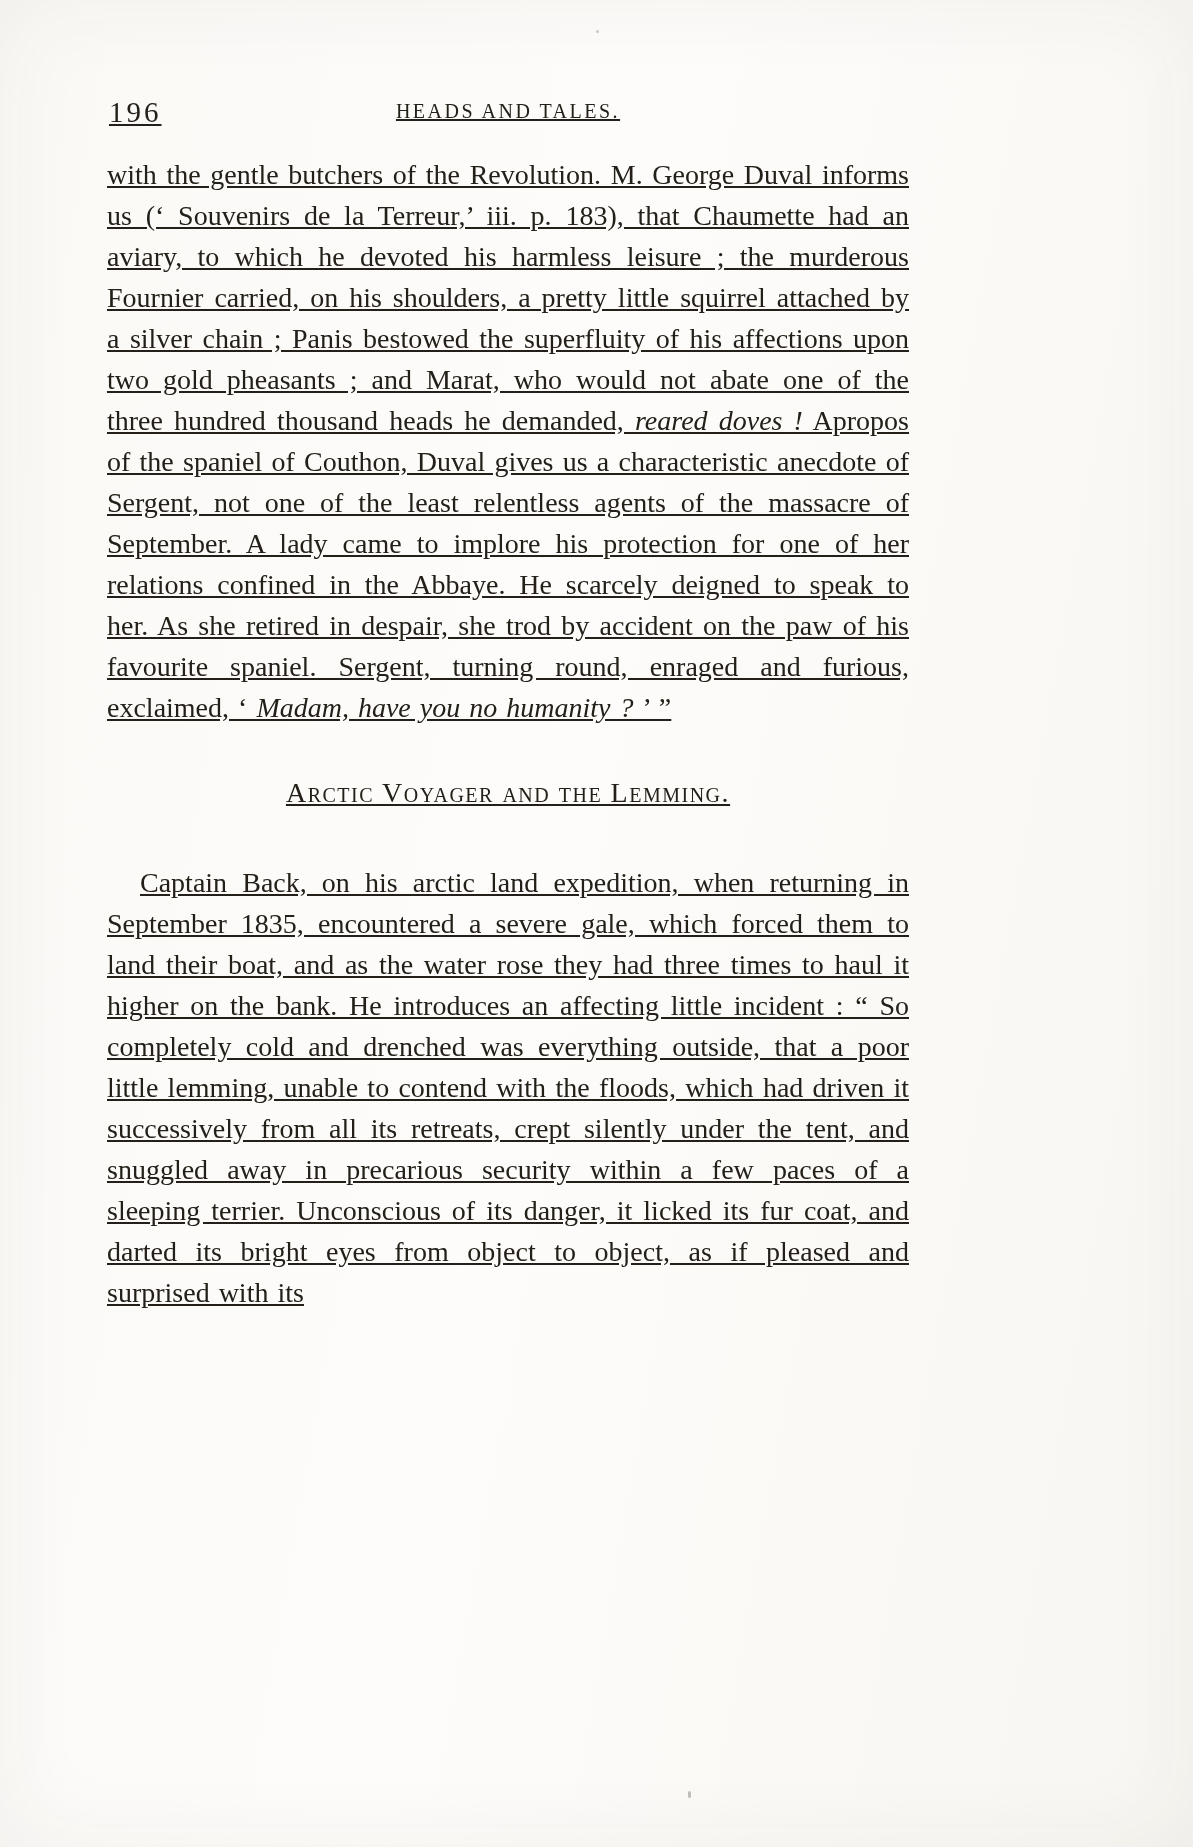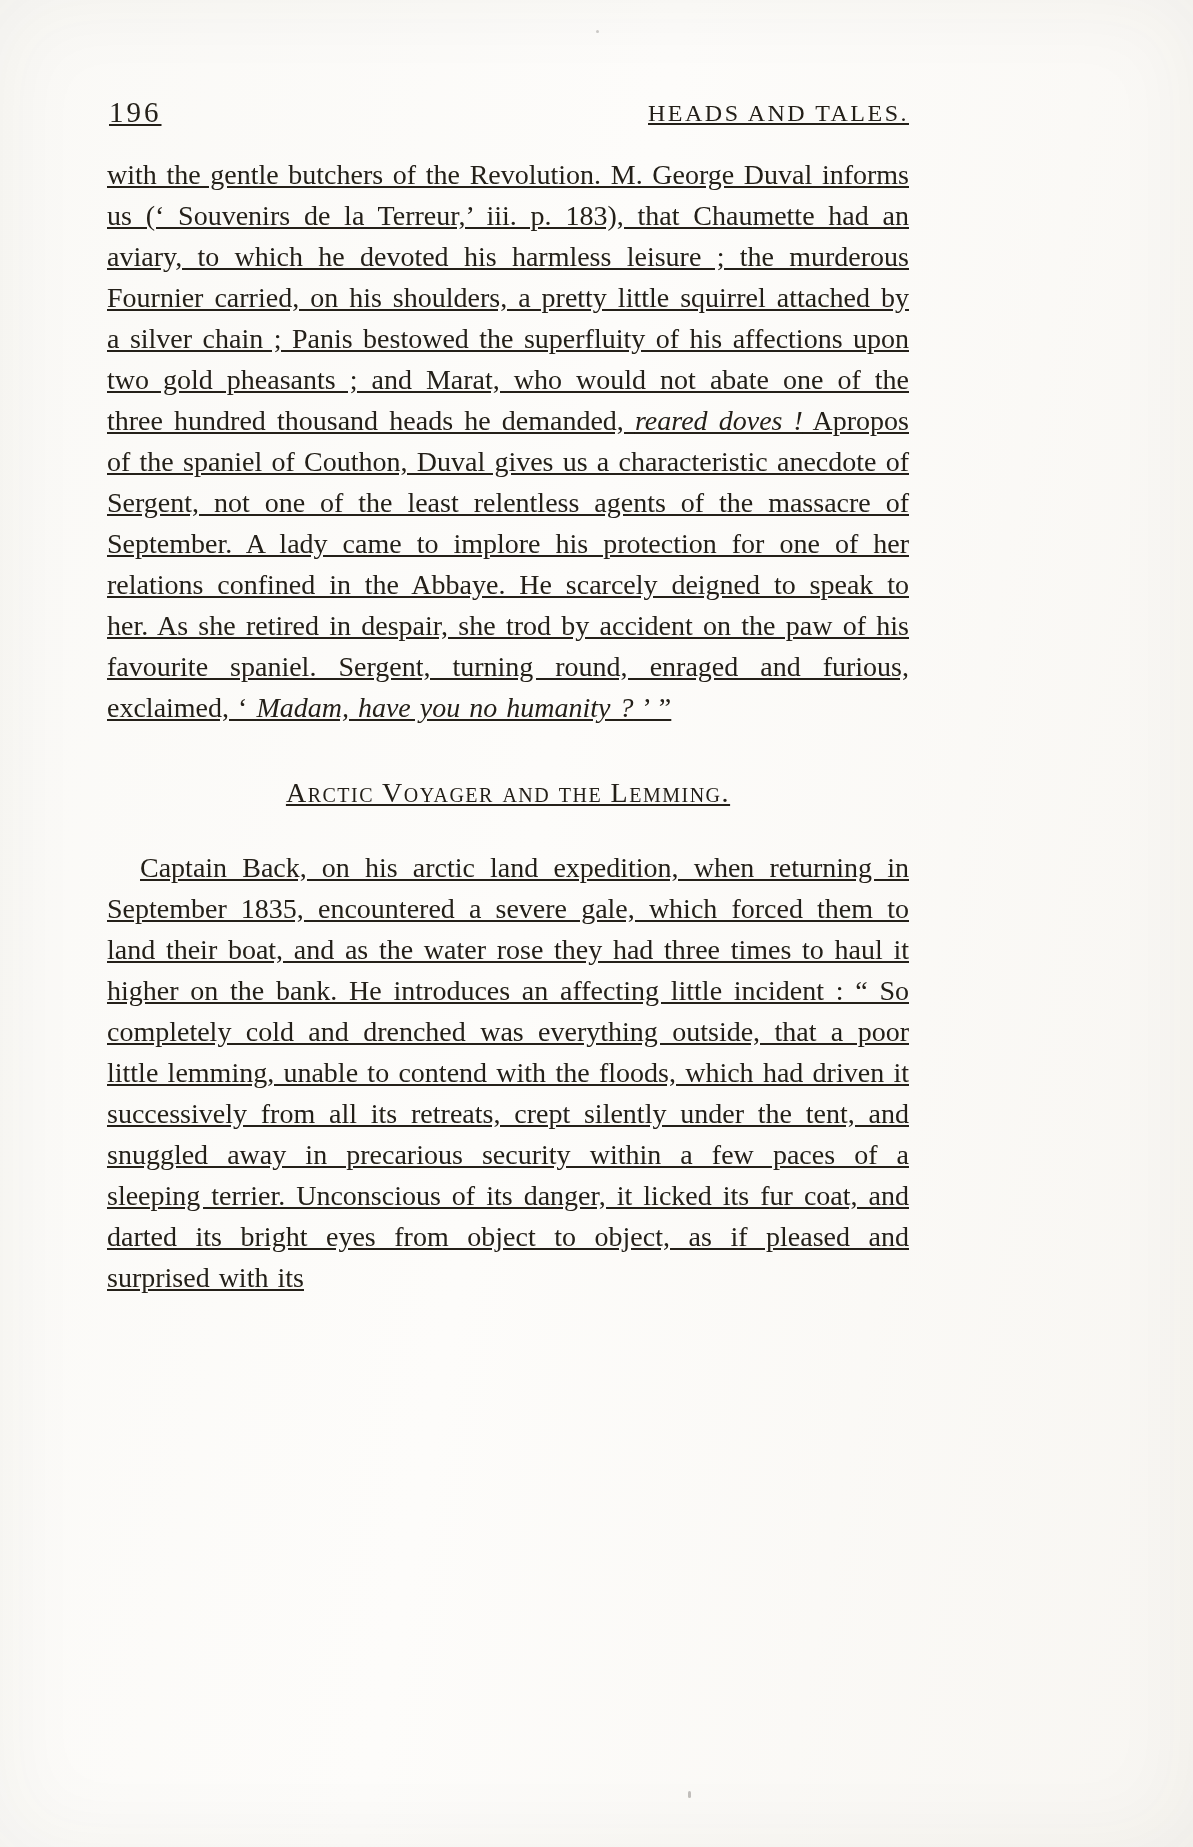--- a/index.html
+++ b/index.html
@@ -27,42 +27,42 @@
     left: 2px;
     top: 0;
     font-size: 29px;
     letter-spacing: 3px;
   }
   .running-title {
     position: absolute;
     left: 0;
     right: 0;
     top: 4px;
-    text-align: right;
-    font-size: 24px;
+    text-align: center;
+    font-size: 20px;
     letter-spacing: 2.5px;
     font-weight: 400;
   }
   .text-block {
     position: absolute;
     top: 154px;
     left: 107px;
     width: 802px;
   }
   .para {
     font-size: 28px;
     line-height: 41px;
     text-align: justify;
     text-justify: inter-word;
     word-spacing: 2px;
   }
   .para em { font-style: italic; }
   .section-heading {
     margin-top: 49px;
-    margin-bottom: 38px;
+    margin-bottom: 53px;
     text-align: center;
     font-variant: small-caps;
     font-weight: 400;
     font-size: 28px;
     letter-spacing: 1.5px;
   }
   .para.indented { text-indent: 33px; }
   
   .speck {
     position: absolute;

